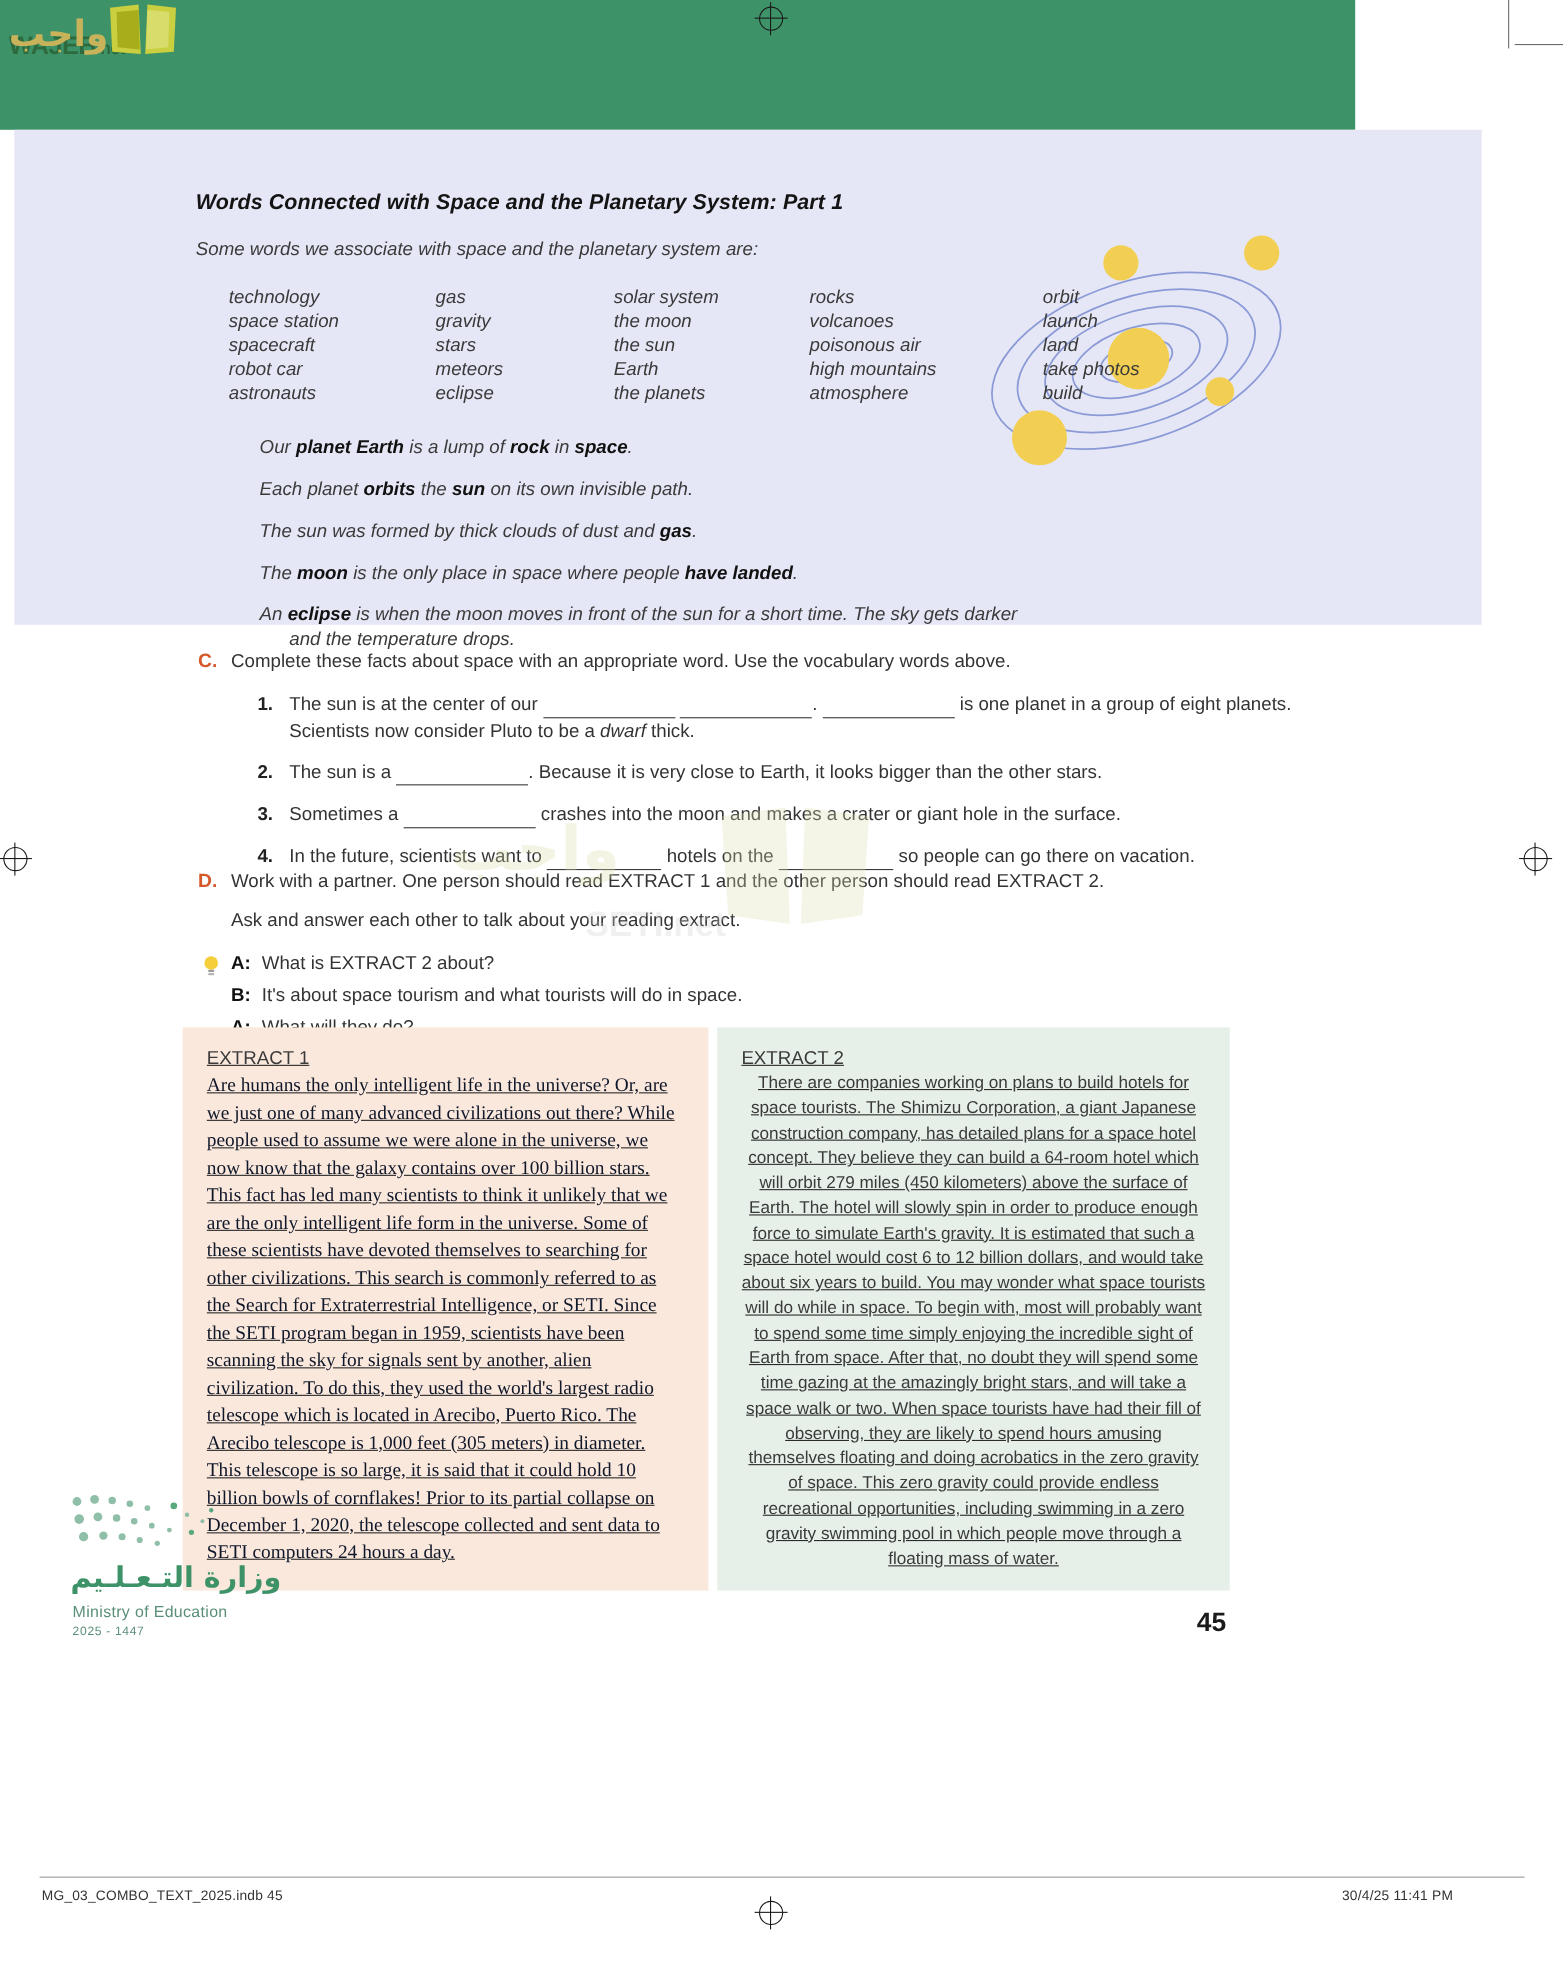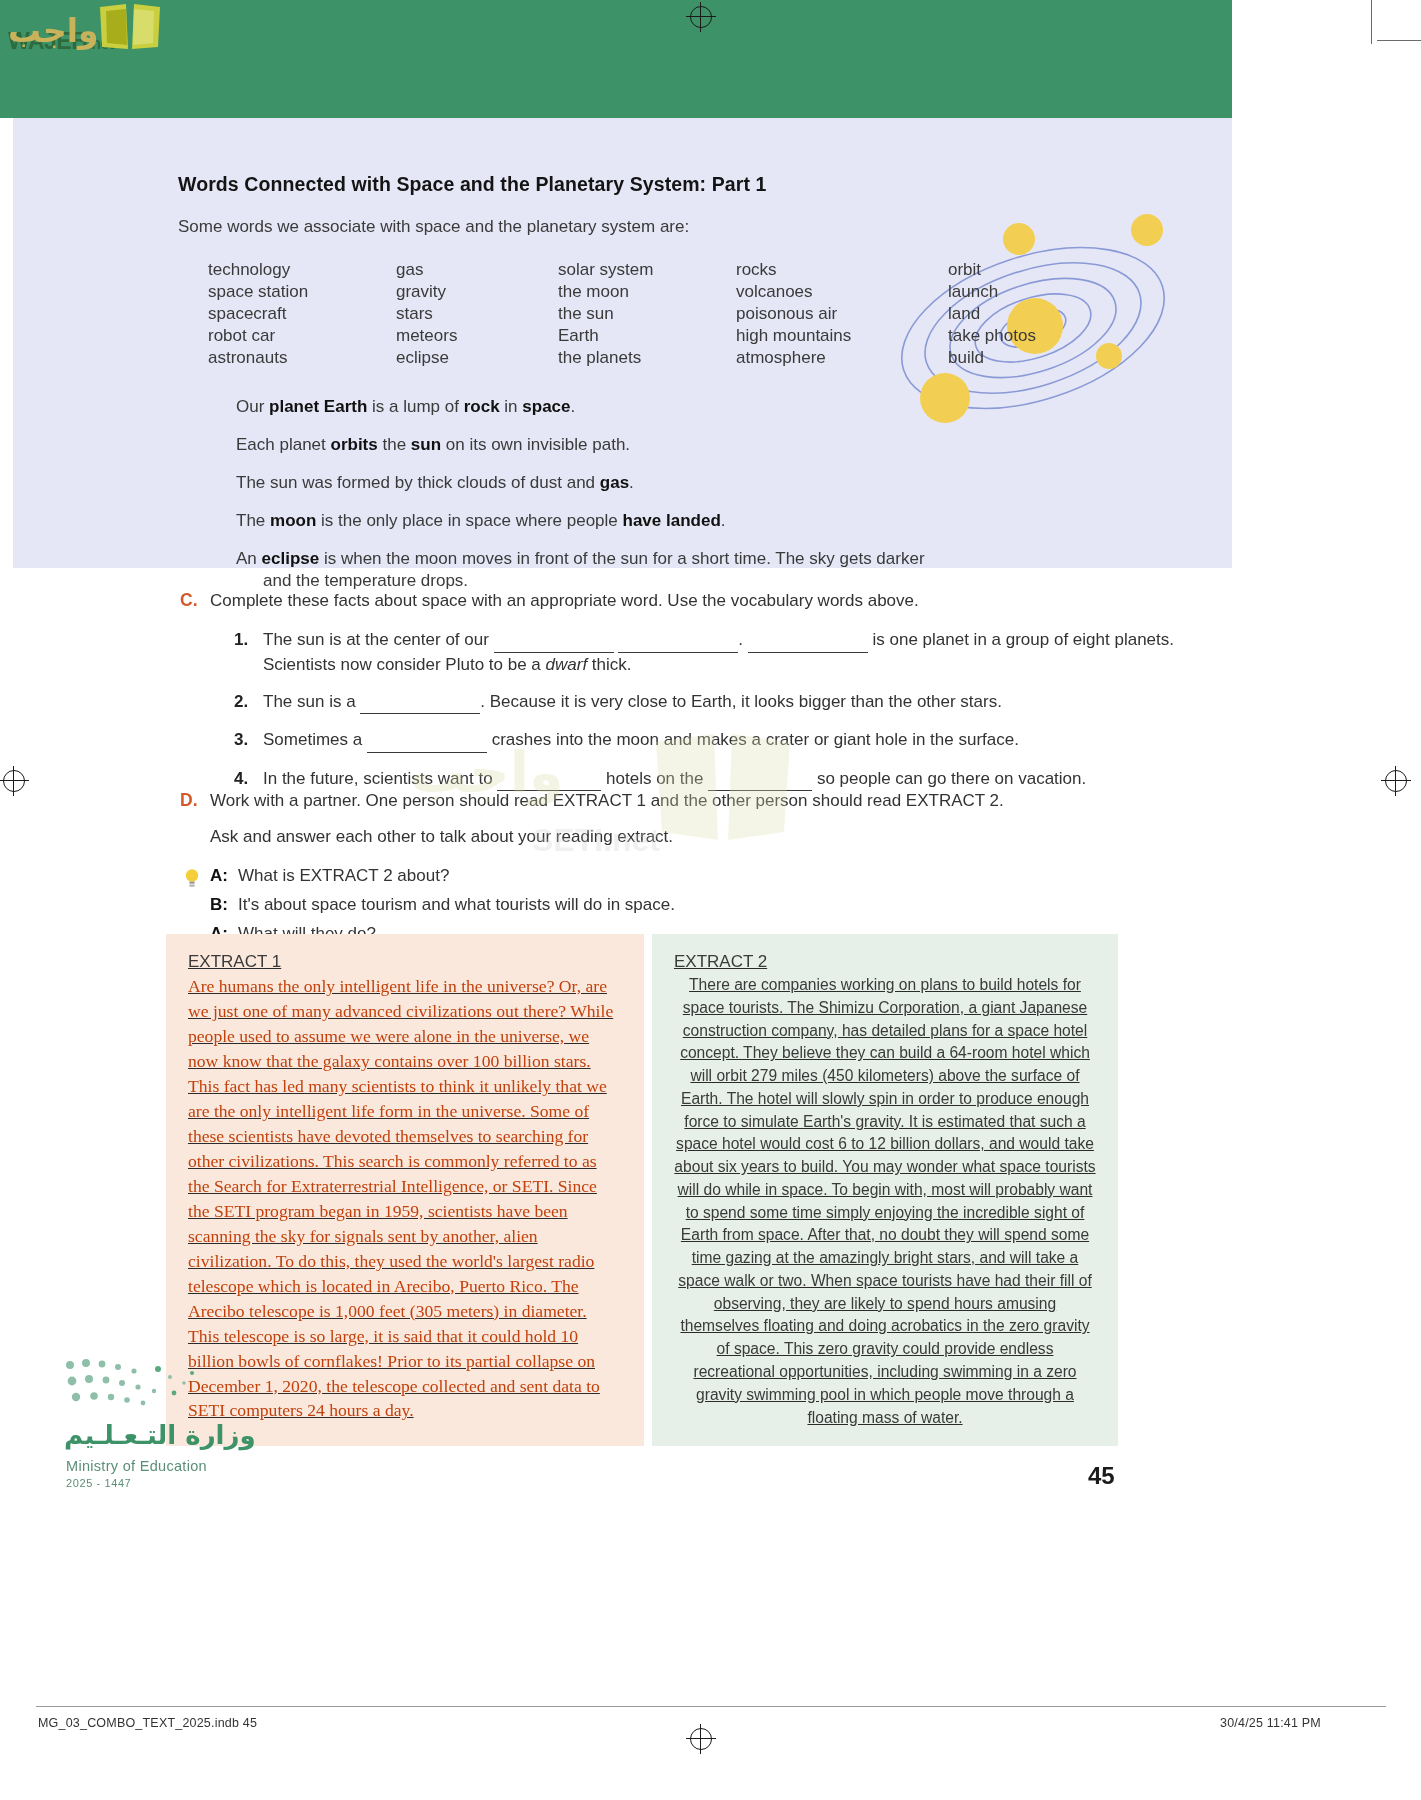--- a/index.html
+++ b/index.html
@@ -41,22 +41,23 @@
   .reg-top{left:690px;top:6px;}
   .reg-left{left:3px;top:770px;}
   .reg-right{left:1385px;top:770px;}
   .reg-bottom{left:690px;top:1728px;}
   .crop-v{position:absolute;width:1px;height:44px;background:#6b6b6b;}
   .crop-h{position:absolute;height:1px;width:44px;background:#6b6b6b;}
   .crop-tr-v{left:1371px;top:0px;}
   .crop-tr-h{left:1377px;top:40px;}
   
   .vocab-panel{
-    position:absolute;left:13px;top:118px;width:1219px;height:450px;
+    position:absolute;left:13px;top:118px;width:1334px;height:450px;
     background:#e6e7f6;
+    font-style:italic;
   }
   .vocab-inner{position:absolute;left:165px;top:55px;width:1020px;}
   .vocab-title{
     font-size:19.5px;font-weight:bold;color:#141414;margin:0 0 21px 0;
     letter-spacing:.1px;
   }
   .vocab-lead{font-size:17px;color:#3a3a3a;margin:0 0 22px 0;}
   .word-grid{display:flex;gap:0;font-size:17px;color:#3a3a3a;line-height:1.29;}
   .word-col{width:160px;margin-left:30px;}
   .word-col.c1{width:158px;}
@@ -105,21 +106,21 @@
     left:166px;top:934px;width:478px;height:512px;
     background:#fbe8dc;
   }
   .ex2{
     left:652px;top:934px;width:466px;height:512px;
     background:#e6f0e8;
   }
   .ex-head{font-size:17px;color:#3a3a3a;margin:0 0 2px 0;}
   .ex1 .ex-body{
     font-family:"Liberation Serif", serif;
-    font-size:17.6px;line-height:1.42;color:#c2410c;margin:0;
+    font-size:17.6px;line-height:1.42;color:#0f172a;margin:0;
   }
   .ex2 .ex-body{
     font-size:15.6px;line-height:1.46;color:#3a3a3a;margin:0;
     text-align:center;
   }
   
   .moe{position:absolute;left:62px;top:1355px;width:230px;height:140px;}
   .moe-dots{position:absolute;left:0;top:0;width:170px;height:62px;}
   .moe-ar{
     position:absolute;left:2px;top:65px;

